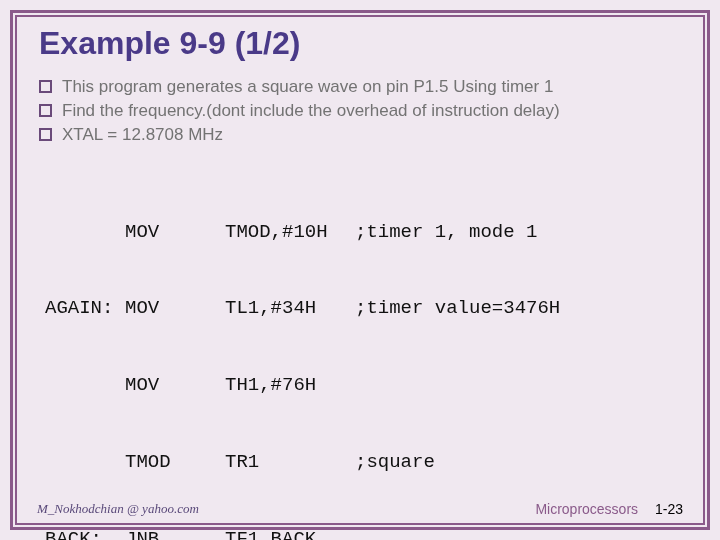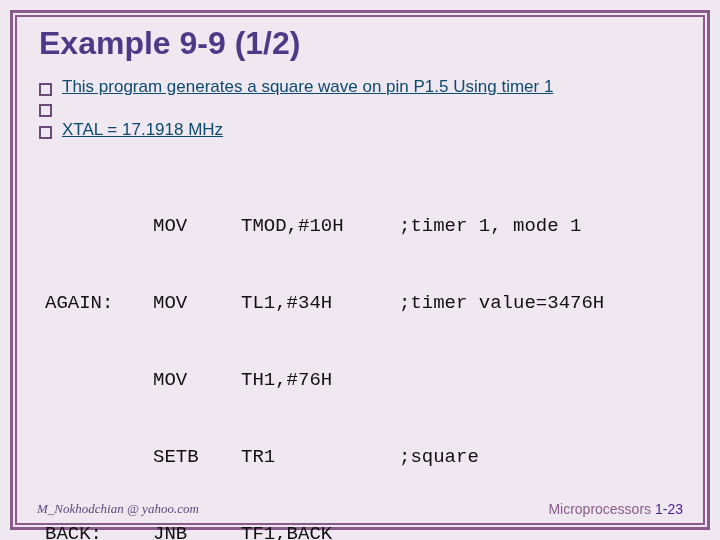--- a/index.html
+++ b/index.html
@@ -35,49 +35,48 @@
     font-size: 32px;
     color: #4a3a88;
     margin-bottom: 14px;
     font-weight: bold;
   }
   .bullets {
     margin-bottom: 22px;
   }
   .bullet-row {
     display: flex;
-    align-items: center;
+    align-items: flex-start;
     font-size: 17px;
-    color: #0c4a6e;
+    color: #737373;
     line-height: 1.3;
     margin-bottom: 2px;
-    text-decoration: underline;
   }
   .bullet-icon {
     width: 13px;
     height: 13px;
     border: 2px solid #6a4a7a;
     background: #f0e8f0;
     display: inline-block;
     margin-right: 10px;
     margin-top: 4px;
     flex-shrink: 0;
   }
   .code-block {
     font-family: "Courier New", monospace;
     font-size: 19px;
     color: #111;
     line-height: 1.35;
     white-space: pre;
     margin-left: 6px;
   }
-  .code-line { display: flex; gap: 28px; }
+  .code-line { display: flex; }
   .col-label { width: 80px; display: inline-block; font-family: Liberation Mono, monospace; }
   .col-op    { width: 60px; display: inline-block; }
-  .col-arg   { width: 130px; display: inline-block; }
+  .col-arg   { width: 130px; display: inline-block; margin-left: 40px; }
   .col-cmt   { display: inline-block; font-family: Liberation Mono, monospace; }
   .footer {
     position: absolute;
     bottom: 6px;
     left: 20px;
     right: 20px;
     display: flex;
     justify-content: space-between;
     align-items: flex-start;
     font-size: 13px;
@@ -85,51 +84,53 @@
   .footer-left {
     font-style: italic;
     color: #5a4a7a;
     font-family: "Times New Roman", serif;
   }
   .footer-right {
     color: #8a5a8a;
     font-size: 14px;
   }
   .footer-pg {
-    color: #4c1d95;
+    color: #000000;
+    margin-left: 13px;
   }
 </style>
 </head>
 <body>
 
 <div class="slide">
   <div class="outer-border">
     <div class="inner-border">
 
       <div class="title">Example 9-9 (1/2)</div>
 
       <div class="bullets">
         <div class="bullet-row">
           <span class="bullet-icon"></span>
           <span>This  program generates a square wave on pin P1.5 Using  timer 1</span>
         </div>
         <div class="bullet-row">
           <span class="bullet-icon"></span>
+          <span>Find the frequency.(dont include the overhead of instruction delay)</span>
         </div>
         <div class="bullet-row">
           <span class="bullet-icon"></span>
-          <span>XTAL = 17.1918 MHz</span>
+          <span>XTAL = 12.8708 MHz</span>
         </div>
       </div>
 
       <div class="code-block">
         <div class="code-line"><span class="col-label"></span><span class="col-op">MOV</span><span class="col-arg">TMOD,#10H</span><span class="col-cmt">;timer 1, mode 1</span></div>
         <div class="code-line"><span class="col-label">AGAIN:</span><span class="col-op">MOV</span><span class="col-arg">TL1,#34H</span><span class="col-cmt">;timer value=3476H</span></div>
         <div class="code-line"><span class="col-label"></span><span class="col-op">MOV</span><span class="col-arg">TH1,#76H</span><span class="col-cmt"></span></div>
-        <div class="code-line"><span class="col-label"></span><span class="col-op">SETB</span><span class="col-arg">TR1</span><span class="col-cmt">;square</span></div>
+        <div class="code-line"><span class="col-label"></span><span class="col-op">TMOD</span><span class="col-arg">TR1</span><span class="col-cmt">;square</span></div>
         <div class="code-line"><span class="col-label">BACK:</span><span class="col-op">JNB</span><span class="col-arg">TF1,BACK</span><span class="col-cmt"></span></div>
         
         
         
         
       </div>
 
       <div class="footer">
         <span class="footer-left">M_Nokhodchian @ yahoo.com</span>
         <span class="footer-right">

